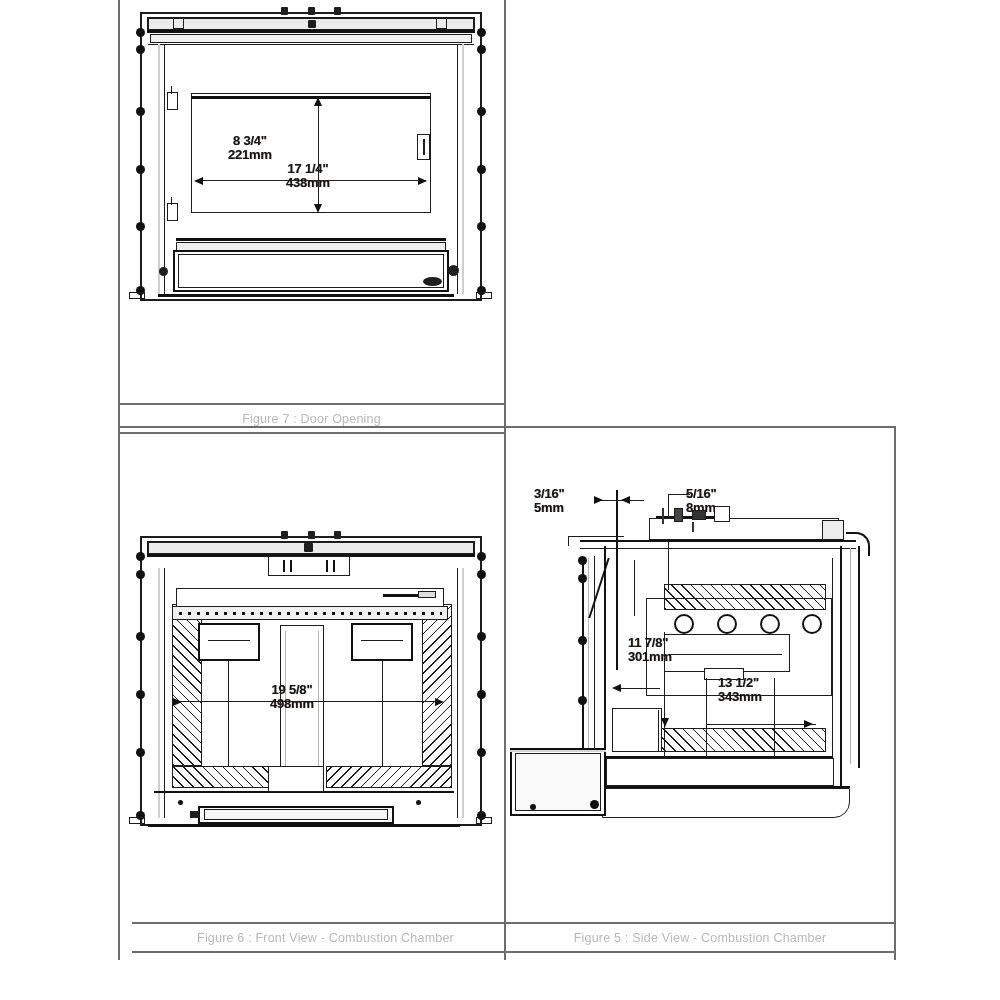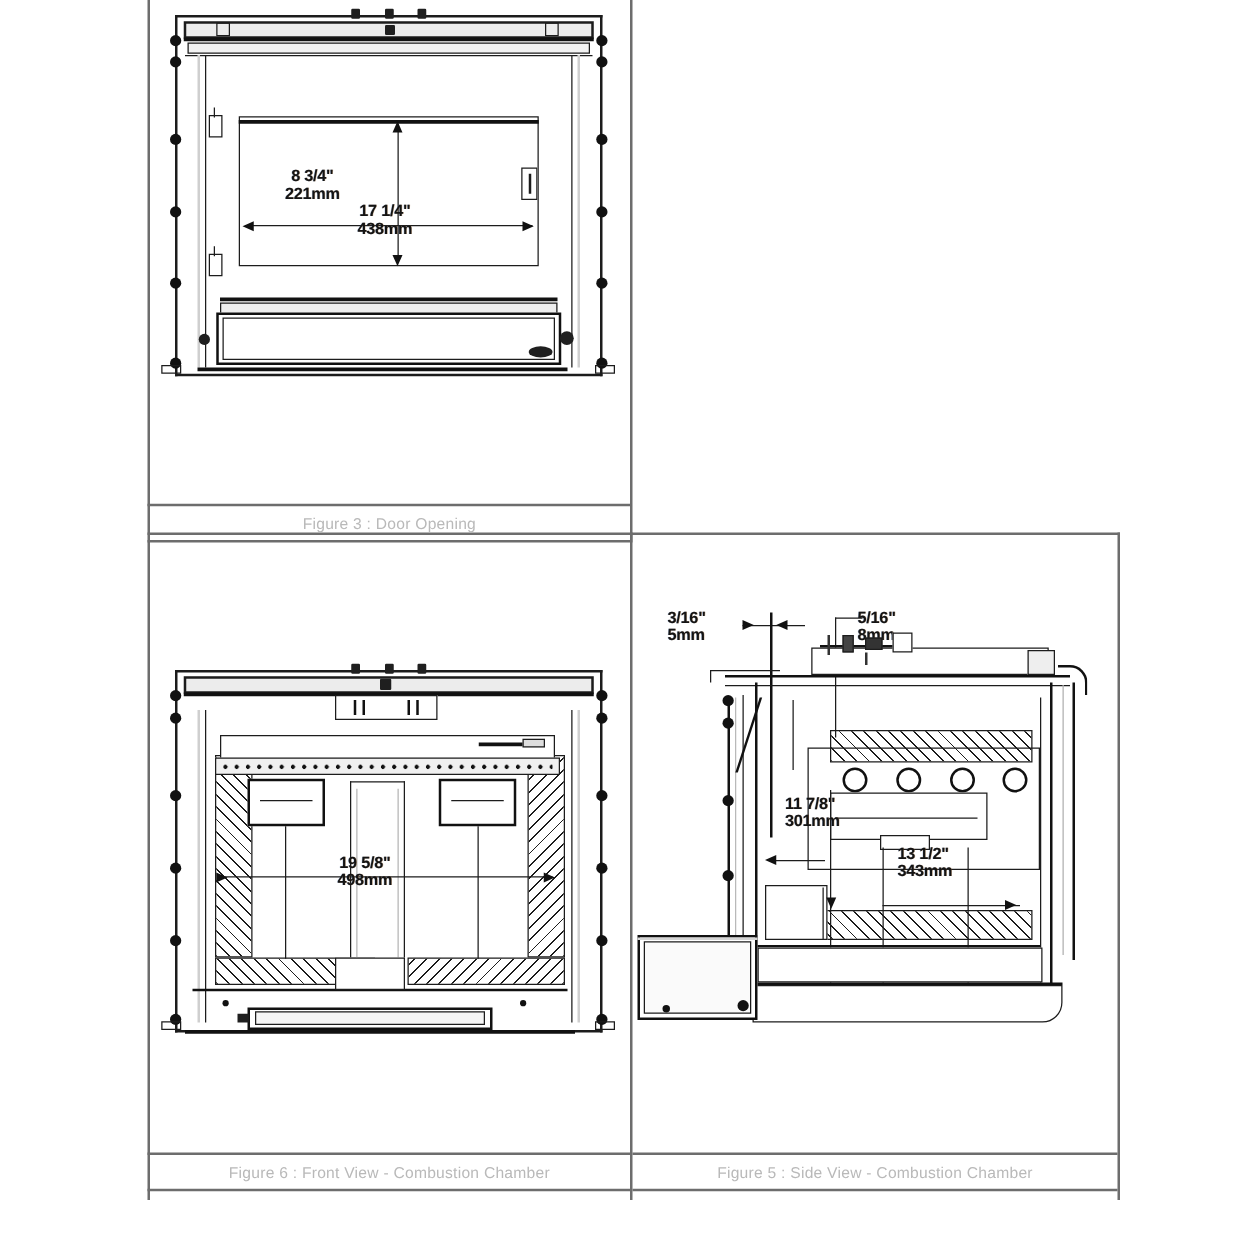--- a/index.html
+++ b/index.html
@@ -143,21 +143,21 @@
       <div class="rect" style="left:60px;top:254px;width:266px;height:34px;"></div>
       <div class="fillblk" style="left:41px;top:267px;width:9px;height:9px;border-radius:50%;"></div>
       <div class="fillblk" style="left:444px;top:0;width:0;height:0;"></div>
       <div class="fillblk" style="left:305px;top:277px;width:19px;height:9px;border-radius:50%;"></div>
       <div class="fillblk" style="left:330px;top:265px;width:11px;height:11px;border-radius:50%;"></div>
       <div class="ln lnH ln2" style="left:40px;top:294px;width:296px;height:3px;"></div>
     </div>
   </div>
 
   <div class="caption-cell" style="left:118px;top:403px;width:387px;height:31px;">
-    <span class="caption-txt">Figure 3 : Door Opening</span>
+    <span class="caption-txt">Figure 7 : Door Opening</span>
   </div>
 
   <div class="panel" style="left:118px;top:428px;width:387px;height:494px;">
     <div class="dw" style="left:0;top:0;width:387px;height:494px;">
 
       <div class="ln lnH" style="left:22px;top:108px;width:342px;height:2px;"></div>
       <div class="ln lnV" style="left:22px;top:108px;height:290px;width:2px;"></div>
       <div class="ln lnV" style="left:362px;top:108px;height:290px;width:2px;"></div>
       <div class="ln lnH" style="left:22px;top:396px;width:342px;height:2px;"></div>
 
@@ -237,21 +237,21 @@
       <div class="rect" style="left:150px;top:338px;width:56px;height:26px;background:#fff;"></div>
       <div class="dot" style="left:60px;top:372px;width:5px;height:5px;"></div>
       <div class="dot" style="left:298px;top:372px;width:5px;height:5px;"></div>
       <div class="rectT" style="left:80px;top:378px;width:196px;height:18px;"></div>
       <div class="rect" style="left:86px;top:381px;width:184px;height:11px;background:#f6f6f6;"></div>
       <div class="fillblk" style="left:72px;top:383px;width:9px;height:7px;"></div>
       <div class="ln lnH ln2" style="left:30px;top:396px;width:312px;height:3px;"></div>
     </div>
   </div>
 
-  <div class="caption-cell" style="left:118px;top:922px;width:387px;height:31px;">
+  <div class="caption-cell" style="left:132px;top:922px;width:387px;height:31px;">
     <span class="caption-txt">Figure 6 : Front View - Combustion Chamber</span>
   </div>
 
   <div class="panel" style="left:506px;top:428px;width:388px;height:494px;">
     <div class="dw" style="left:0;top:0;width:388px;height:494px;">
 
       <div class="dim" style="left:28px;top:59px;">
         <span>3/16"</span>
         <span class="l2">5mm</span>
       </div>

